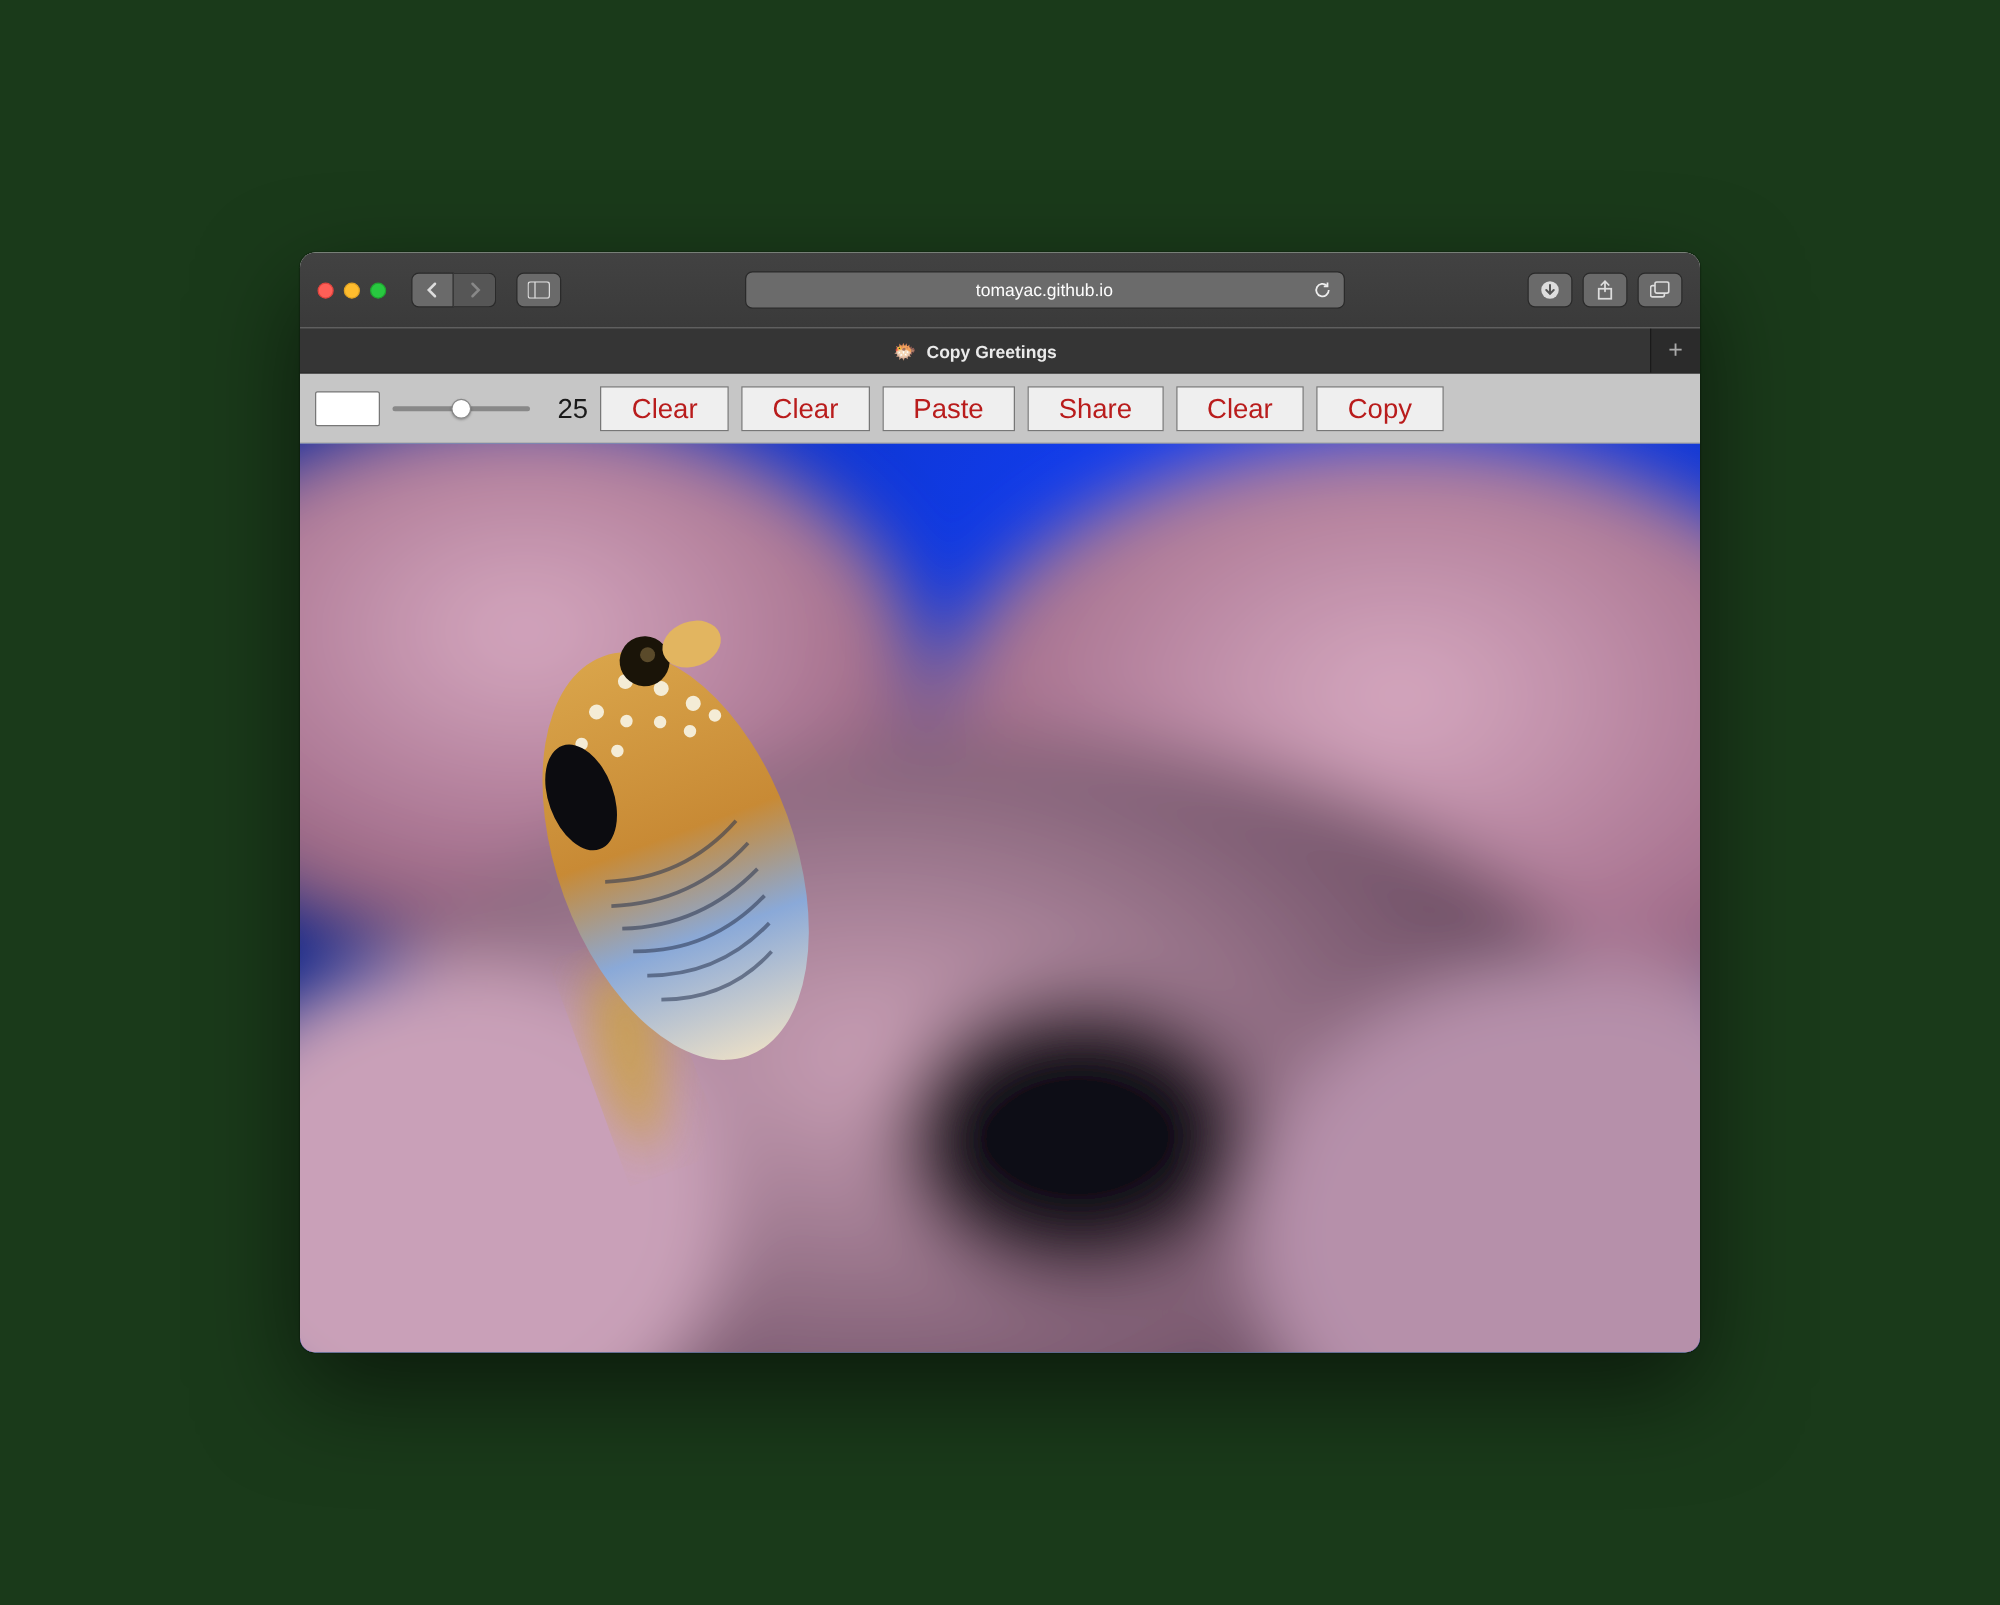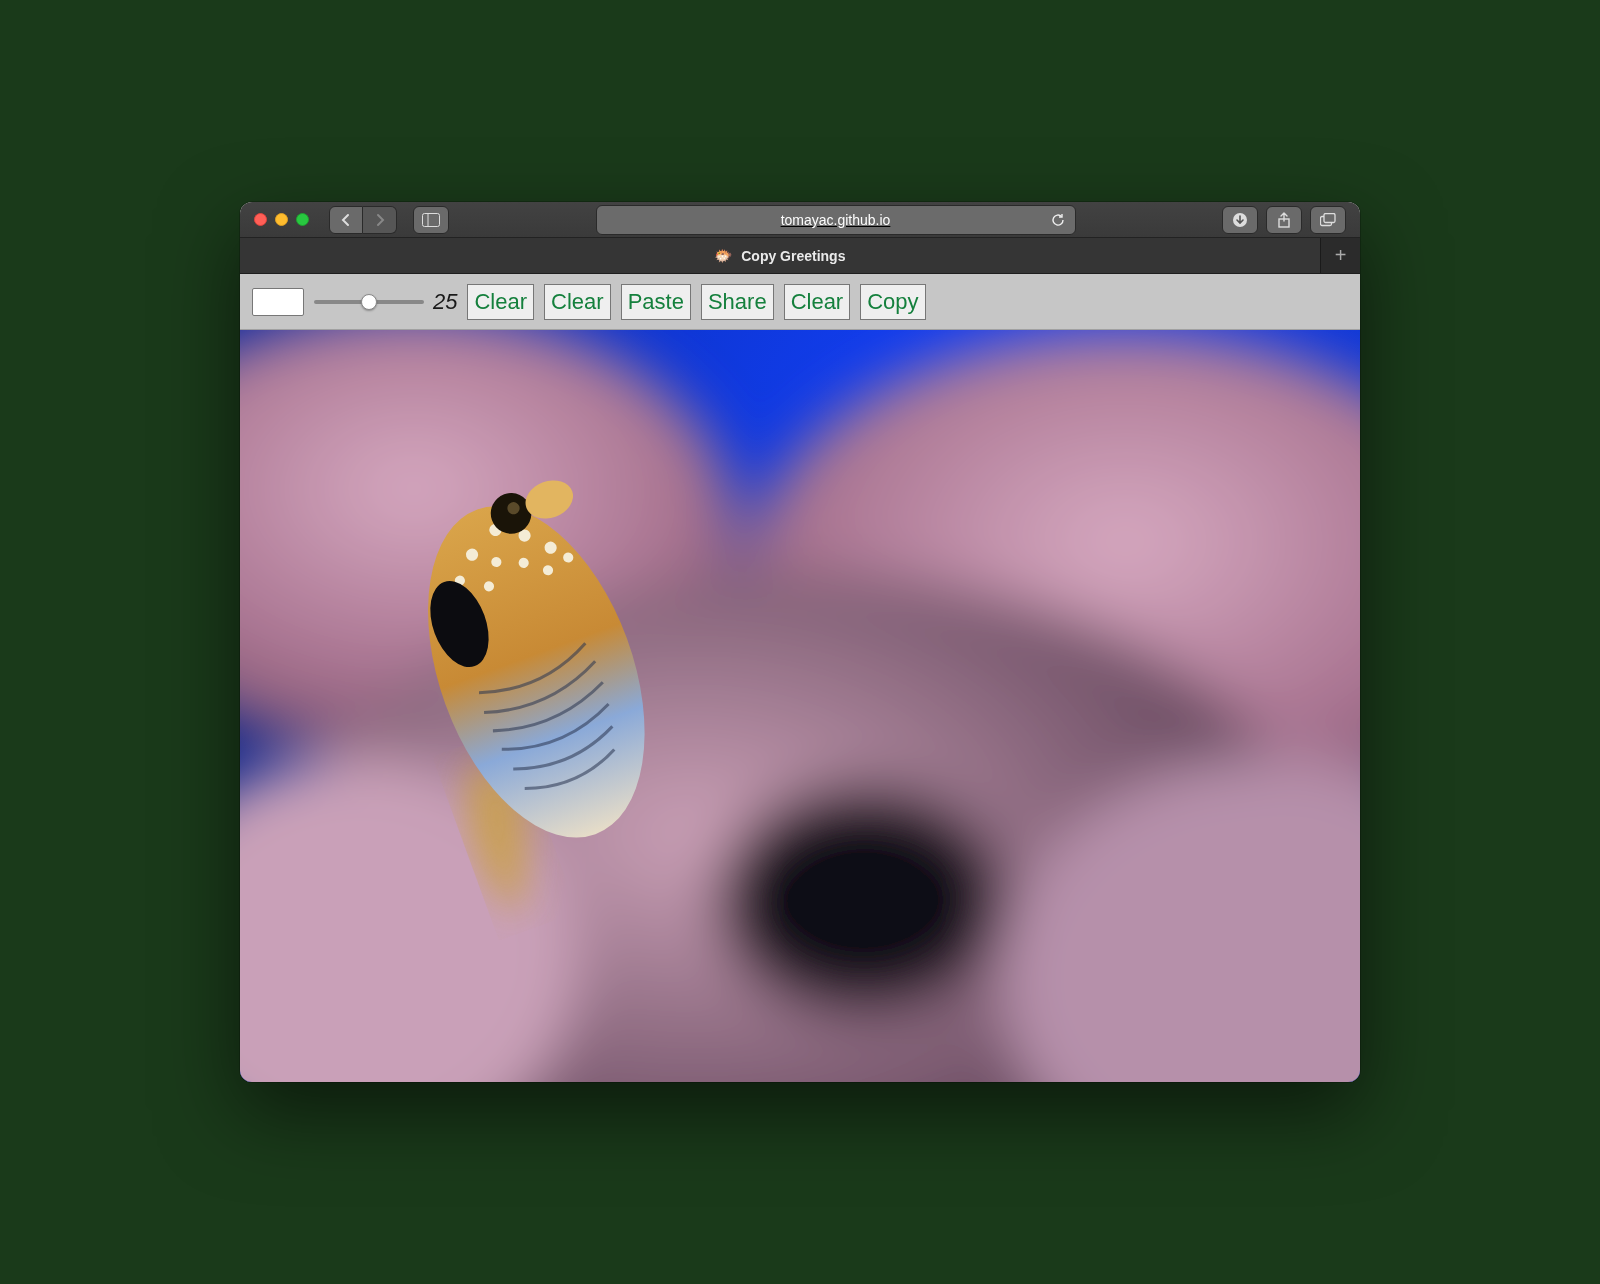--- a/index.html
+++ b/index.html
@@ -17,28 +17,27 @@
     height: 880px;
     background: #fff;
     border-radius: 12px;
     overflow: hidden;
     box-shadow: 0 30px 80px rgba(0,0,0,0.55), 0 0 0 1px rgba(0,0,0,0.2);
     display: flex;
     flex-direction: column;
   }
   
   .titlebar {
-    height: 36px;
+    height: 61px;
     background: linear-gradient(#424242, #3a3a3a);
     display: flex;
     align-items: center;
     padding: 0 14px;
     gap: 10px;
     border-bottom: 1px solid #222;
-    text-decoration: underline;
   }
   .traffic { display: flex; gap: 8px; margin-right: 10px; }
   .dot { width: 13px; height: 13px; border-radius: 50%; }
   .dot.red { background: #ff5f57; border: 0.5px solid #e0443e; }
   .dot.yellow { background: #febc2e; border: 0.5px solid #dfa123; }
   .dot.green { background: #28c840; border: 0.5px solid #1fa32f; }
   .nav-btns { display: flex; gap: 0; }
   .nav-btn {
     width: 34px; height: 28px;
     background: #6a6a6a;
@@ -102,39 +101,39 @@
     background: #c6c6c6;
     display:flex; align-items:center;
     padding: 0 12px;
     gap: 10px;
     border-bottom: 1px solid #a0a0a0;
   }
   .color-swatch {
     width: 52px; height: 28px;
     background:#fff; border:1px solid #777; border-radius:2px;
   }
-  .slider-wrap { display:flex; align-items:center; gap:9px;font-style:italic; }
+  .slider-wrap { display:flex; align-items:center; gap:22px; }
   .slider {
     width: 110px; height: 4px;
     background:#888; border-radius:2px; position:relative;
   }
   .slider-thumb {
     position:absolute; top:50%; left:50%;
     transform: translate(-50%,-50%);
     width:16px; height:16px; border-radius:50%;
     background:#fff; border:1px solid #888;
     box-shadow:0 1px 2px rgba(0,0,0,0.3);
   }
   .slider-value { font-size:22px; color:#1a1a1a; }
   .btn {
-    padding: 4px 6px;
+    padding: 4px 24px;
     font-size: 22px;
     background: #efefef;
     border: 1px solid #777;
-    color:#15803d;
+    color:#b91c1c;
     font-family: inherit;
     cursor:pointer;
   }
   
   .canvas {
     flex:1;
     background: #0a2fbb;
     position:relative;
     overflow:hidden;
   }

